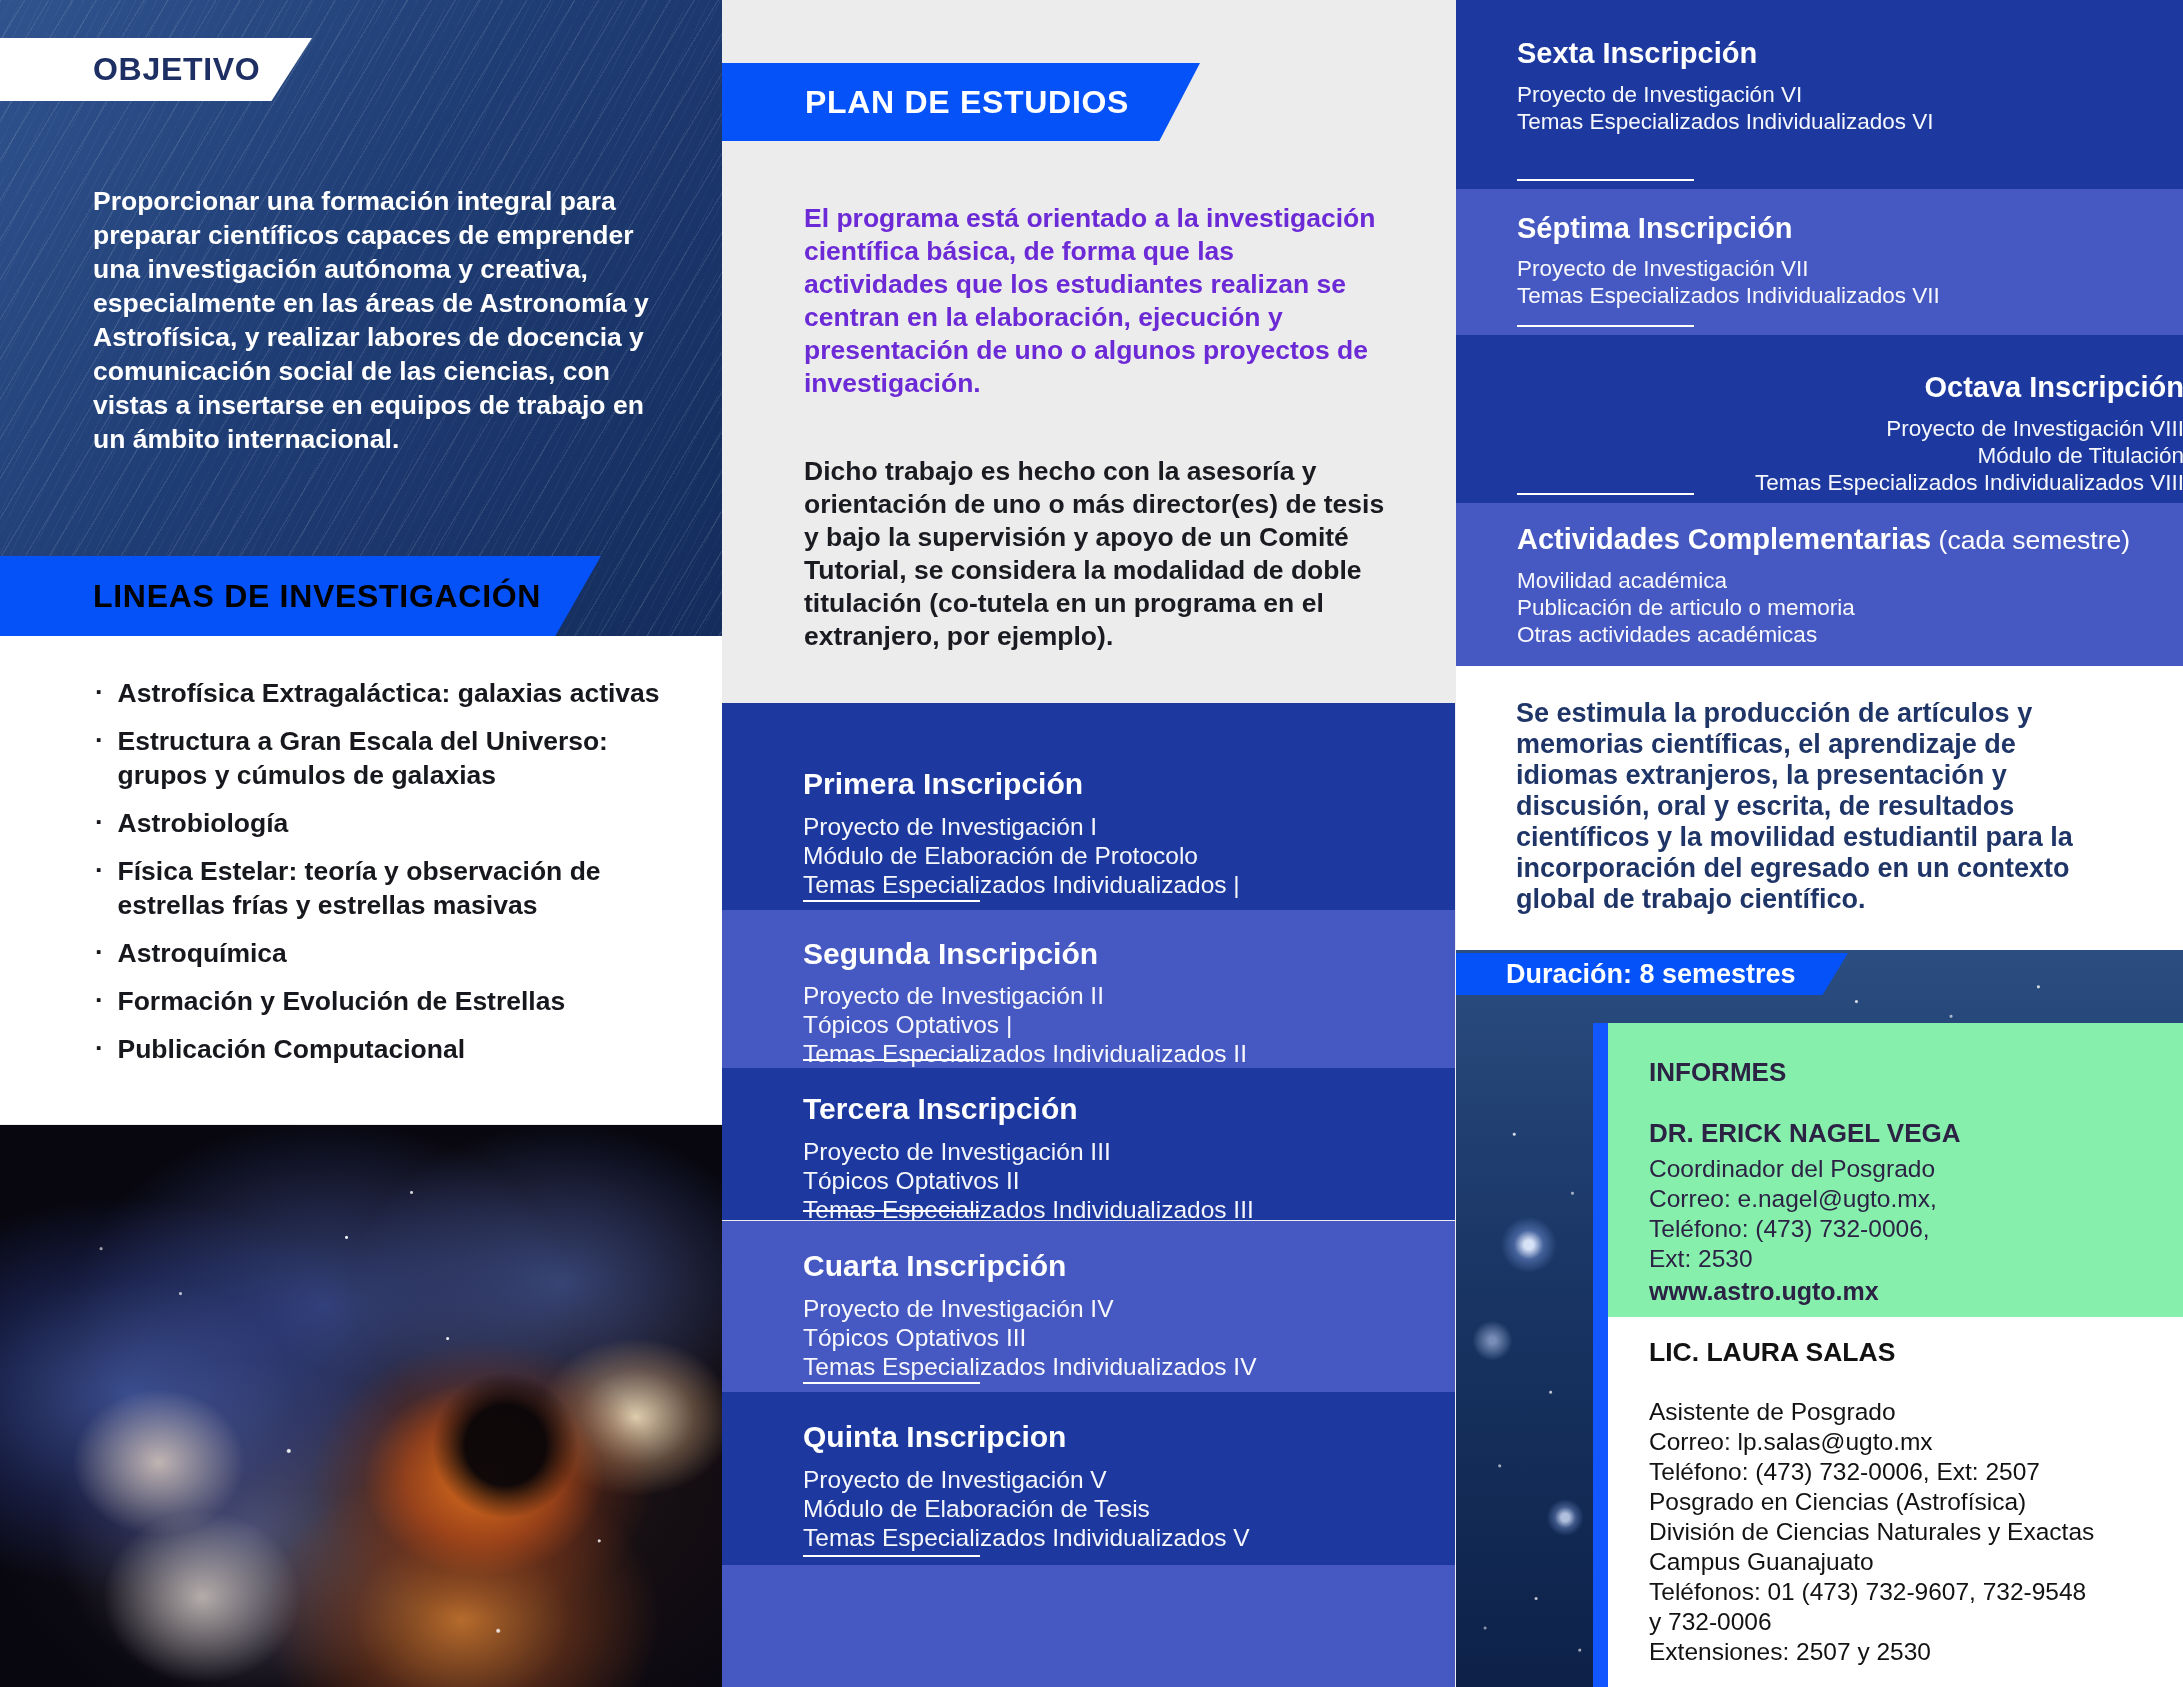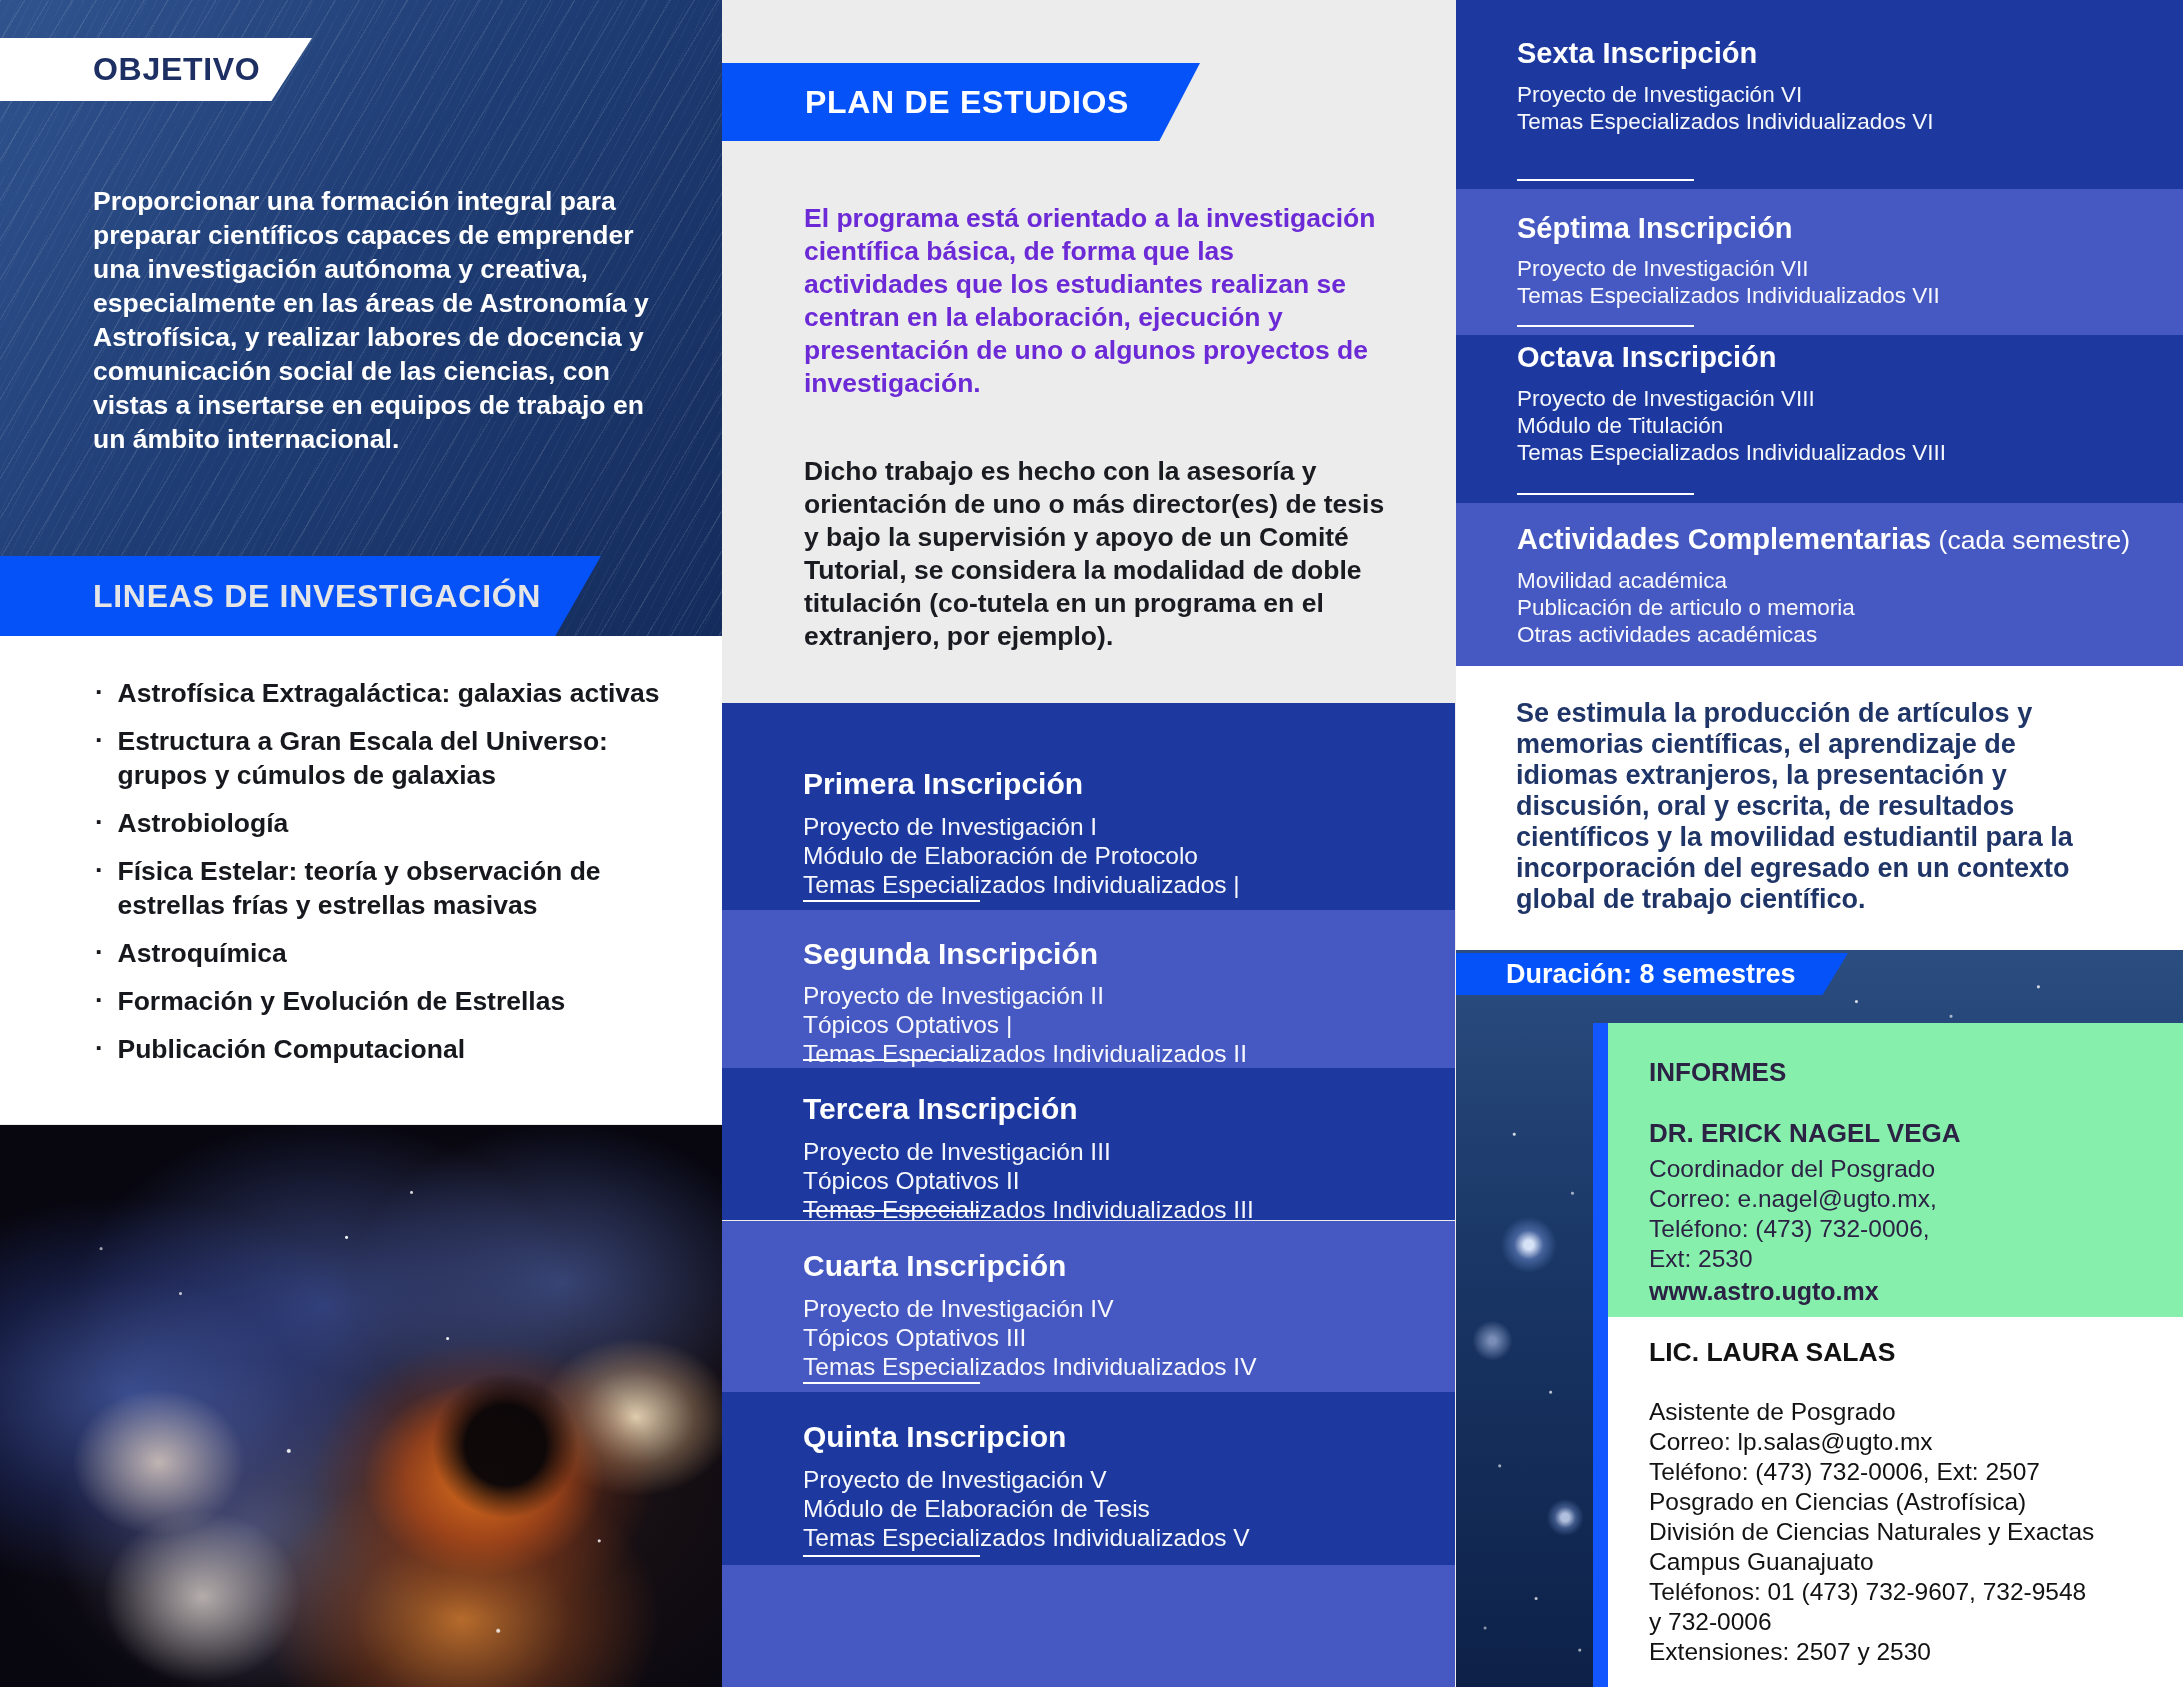--- a/index.html
+++ b/index.html
@@ -14,21 +14,21 @@
       linear-gradient(128deg,#30538e 0%,#1f3d75 45%,#142c5c 100%);}
   .objetivo-ribbon{position:absolute;left:0;top:38px;width:312px;height:63px;background:#ffffff;
     clip-path:polygon(0 0,100% 0,87% 100%,0 100%);
     display:flex;align-items:center;box-sizing:border-box;padding-left:93px;
     font-size:32px;font-weight:bold;color:#1d2f63;letter-spacing:0.7px;}
   .left-par{position:absolute;left:93px;top:184px;width:556px;
     font-size:26.5px;line-height:34px;font-weight:bold;color:#ffffff;}
   .lineas-ribbon{position:absolute;left:0;top:556px;width:601px;height:81px;background:#0553f8;
     clip-path:polygon(0 0,100% 0,92.3% 100%,0 100%);
     display:flex;align-items:center;box-sizing:border-box;padding-left:93px;
-    font-size:32px;font-weight:bold;color:#e5e5e5;letter-spacing:0.7px;}
+    font-size:32px;font-weight:bold;color:#000000;letter-spacing:0.7px;}
   .left-white{position:absolute;left:0;top:636px;width:722px;height:488px;background:#ffffff;}
   .bullets{position:absolute;left:91px;top:676px;width:582px;color:#17181d;}
   .bullet{position:relative;box-sizing:border-box;padding-left:26.5px;margin-bottom:14px;
     font-size:26.5px;line-height:34px;font-weight:bold;}
   .bullet::before{content:"\00B7";position:absolute;left:4px;top:-1.3px;}
   .galaxy{position:absolute;left:0;top:1125px;width:722px;height:562px;background-color:#080710;
     background-image:
       radial-gradient(circle 2px at 48% 20%, rgba(255,255,255,0.95) 0 1px, transparent 2px),
       radial-gradient(circle 2px at 57% 12%, rgba(255,255,255,0.8) 0 1px, transparent 2px),
       radial-gradient(circle 2.6px at 40% 58%, rgba(255,255,255,0.9) 0 1.3px, transparent 2.6px),
@@ -185,21 +185,21 @@
     <div class="band-item">Proyecto de Investigación VI</div>
     <div class="band-item">Temas Especializados Individualizados VI</div>
     <div class="band-sep"></div>
   </div>
   <div class="band light rgt" style="top:189px;height:146px;padding-top:22.5px;">
     <div class="band-title">Séptima Inscripción</div>
     <div class="band-item">Proyecto de Investigación VII</div>
     <div class="band-item">Temas Especializados Individualizados VII</div>
     <div class="band-sep"></div>
   </div>
-  <div class="band dark rgt" style="top:335px;height:168px;padding-top:6px;">
+  <div class="band dark rgt" style="top:335px;height:168px;padding-top:36px;text-align:right;">
     <div class="band-title">Octava Inscripción</div>
     <div class="band-item">Proyecto de Investigación VIII</div>
     <div class="band-item">Módulo de Titulación</div>
     <div class="band-item">Temas Especializados Individualizados VIII</div>
     <div class="band-sep"></div>
   </div>
   <div class="band light rgt" style="top:503px;height:163px;padding-top:20px;">
     <div class="band-title">
       <span>Actividades Complementarias</span><span class="suffix"> (cada semestre)</span>
     </div>

